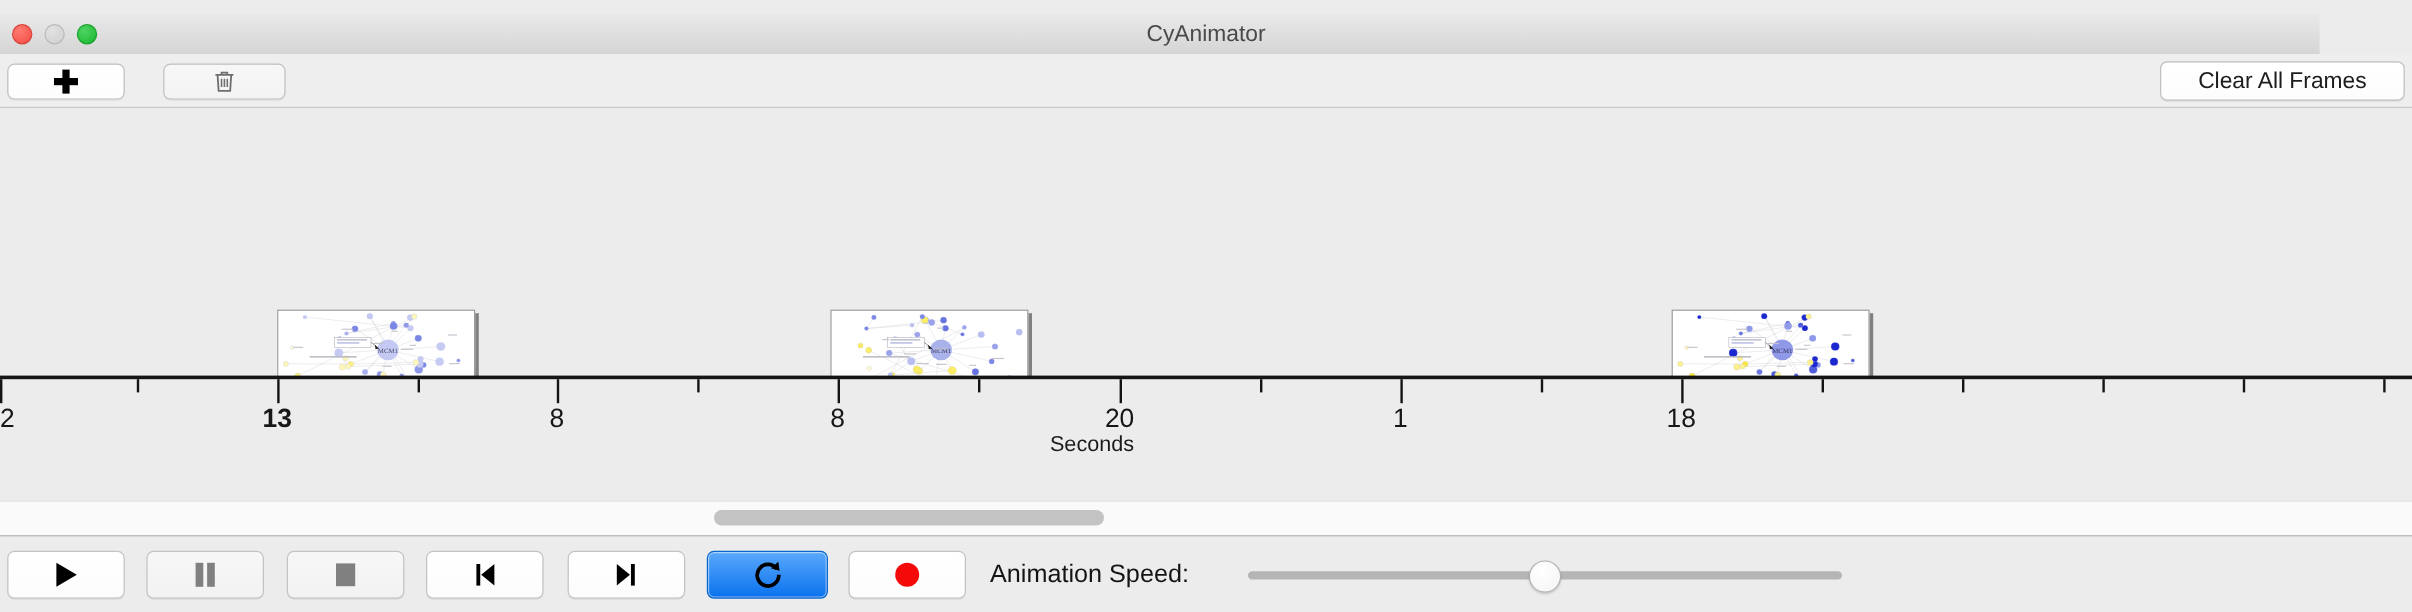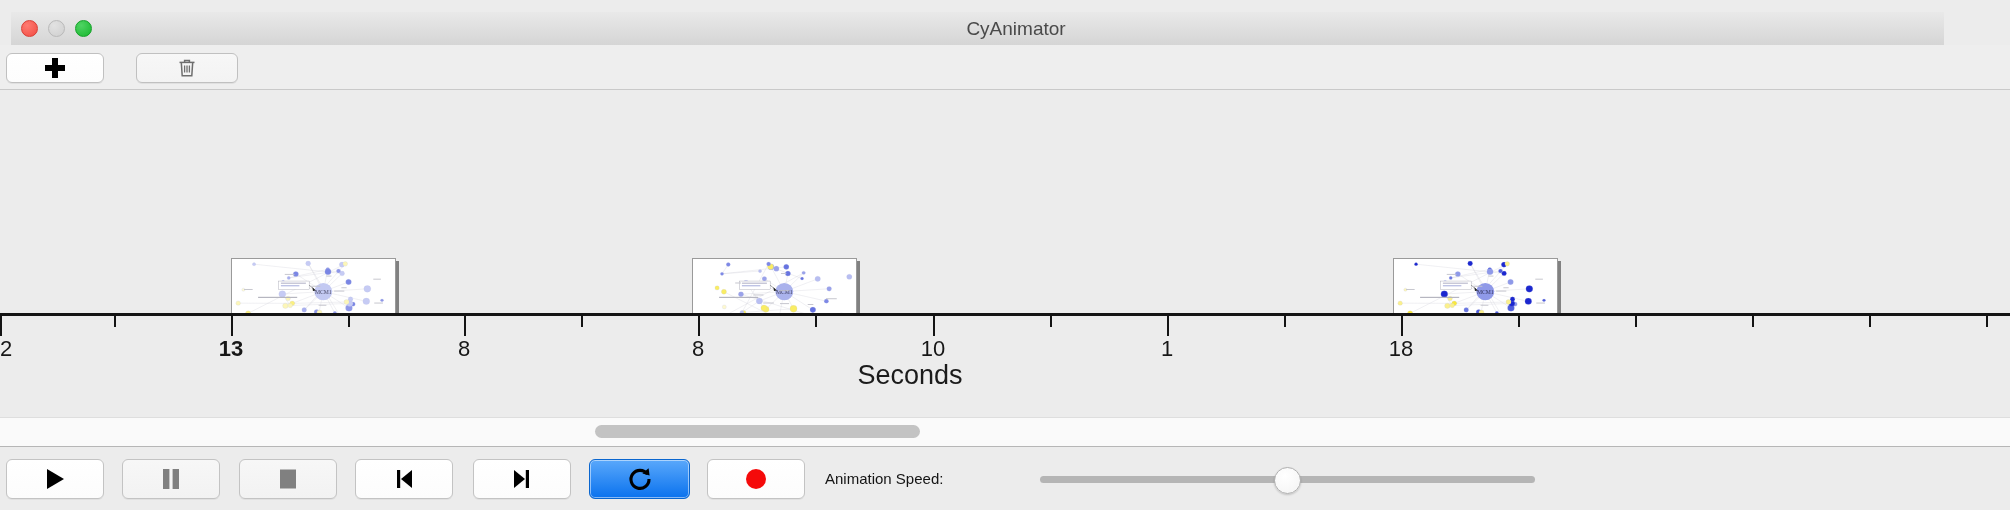--- a/index.html
+++ b/index.html
@@ -23,21 +23,21 @@
   .bg-tab.light{background:#f4f4f4;}
   .bg-tab.med{background:#e3e3e3;}
   .bg-shape-text{
     position:absolute;left:352px;top:-9px;font-size:20px;color:#1c1c1c;
     font-family:"Liberation Sans","DejaVu Sans",sans-serif;white-space:nowrap;
   }
   .bg-mark{position:absolute;top:0;width:2px;height:12px;background:#2a2a2a;}
 
   
   .titlebar{
-    position:absolute;left:11px;top:12px;width:1933px;height:33px;
+    position:absolute;left:0;top:12px;width:1933px;height:33px;
     background:linear-gradient(#e9e9e9,#d5d5d5);
     border-bottom:1px solid #b0b0b0;
   }
   .lights{position:absolute;left:10px;top:0;height:33px;display:flex;align-items:center;gap:10px;}
   .light{width:17px;height:17px;border-radius:50%;box-sizing:border-box;}
   .light.red{background:radial-gradient(circle at 35% 30%,#ff7b72,#f14c42);border:1px solid #d93e36;}
   .light.yellow{background:radial-gradient(circle at 35% 30%,#e2e2e2,#cfcfcf);border:1px solid #b9b9b9;}
   .light.green{background:radial-gradient(circle at 35% 30%,#4fd463,#18b62e);border:1px solid #14a128;}
   .win-title{
     position:absolute;left:0;top:0;width:2010px;height:33px;
@@ -90,21 +90,21 @@
     position:absolute;left:0;top:313px;width:2010px;height:3px;background:#141414;
   }
   .tick{position:absolute;background:#141414;width:2px;}
   .tick.major{top:316px;height:20px;}
   .tick.minor{top:316px;height:11px;}
   .tick-label{
     position:absolute;top:336px;font-size:22px;color:#171717;
     transform:translateX(-50%);white-space:nowrap;
   }
   .axis-caption{
-    position:absolute;top:360px;font-size:27px;color:#1b1b1b;
+    position:absolute;top:360px;font-size:18px;color:#1b1b1b;
     transform:translateX(-50%);white-space:nowrap;
   }
 
   
   .hscroll{
     position:absolute;left:0;top:417px;width:2010px;height:28px;
     background:#fafafa;border-top:1px solid #dedede;border-bottom:1px solid #c6c6c6;
   }
   .hscroll-thumb{
     position:absolute;top:7px;height:13px;border-radius:7px;background:#c3c3c3;
@@ -124,21 +124,21 @@
   .cbtn.on{background:linear-gradient(#ffffff,#fcfcfc);}
   .cbtn.off{background:linear-gradient(#f7f7f7,#f2f2f2);}
   .cbtn.active{
     background:linear-gradient(#5aa8fb,#0a72ee);
     border:1px solid #0a66cf;
     box-shadow:0 0 0 1px rgba(255,255,255,0.5) inset;
   }
 
   .speed-label{
     position:absolute;top:12px;height:40px;line-height:40px;
-    font-size:15px;color:#141414;white-space:nowrap;
+    font-size:21px;color:#141414;white-space:nowrap;
   }
   .slider-track{
     position:absolute;height:7px;border-radius:4px;background:#b5b5b5;top:29px;
   }
   .slider-thumb{
     position:absolute;width:25px;height:25px;border-radius:50%;
     background:radial-gradient(circle at 40% 32%,#ffffff,#f3f3f3);
     border:1px solid #b0b0b0;top:20px;
     box-shadow:0 1px 2px rgba(0,0,0,0.18);
   }
@@ -162,20 +162,23 @@
     <div class="btn enabled" id="add-frame-button">
       <span class="plus-icon"></span>
     </div>
     <div class="btn disabled" id="delete-frame-button">
       <svg class="trash-icon" viewBox="0 0 18 20">
         <path d="M1.5 4.4h15" stroke="#6e6e6e" stroke-width="1.5" fill="none"></path>
         <path d="M6.6 4.4V2.6h4.8v1.8" stroke="#6e6e6e" stroke-width="1.5" fill="none"></path>
         <path d="M3.3 4.4l0.9 13.4h9.6l0.9-13.4" stroke="#6e6e6e" stroke-width="1.5" fill="none"></path>
         <path d="M6.6 7.6v7M9 7.6v7M11.4 7.6v7" stroke="#6e6e6e" stroke-width="1.3" fill="none"></path>
       </svg>
+    </div>
+    <div class="btn enabled" id="clear-all-frames-button">
+      <span>Clear All Frames</span>
     </div>
   </div>
 
   <div class="timeline" id="timeline-canvas">
       <div class="frame" style="left: 231px; top: 168px; width: 165px; height: 65px;">
         <svg viewBox="0 0 300 120" preserveAspectRatio="none">
           <rect x="0" y="0" width="300" height="120" fill="#ffffff"></rect>
           <line x1="168.0" y1="62.0" x2="247.2" y2="80.7" stroke="#cfcfd8" stroke-width="0.6"></line>
           <line x1="168.0" y1="62.0" x2="215.3" y2="93.3" stroke="#cfcfd8" stroke-width="0.6"></line>
           <line x1="168.0" y1="62.0" x2="189.3" y2="103.0" stroke="#cfcfd8" stroke-width="0.6"></line>
@@ -434,21 +437,21 @@
       <div class="tick minor" style="left: 1986px;"></div>
       <div class="tick major" style="left: 0px;"></div>
       <div class="tick-label" style="left: 0px;">12</div>
       <div class="tick major" style="left: 231px;"></div>
       <div class="tick-label" style="left: 231px; font-weight: bold;">13</div>
       <div class="tick major" style="left: 464px;"></div>
       <div class="tick-label" style="left: 464px;">8</div>
       <div class="tick major" style="left: 698px;"></div>
       <div class="tick-label" style="left: 698px;">8</div>
       <div class="tick major" style="left: 933px;"></div>
-      <div class="tick-label" style="left: 933px;">10</div>
+      <div class="tick-label" style="left: 933px;">20</div>
       <div class="tick major" style="left: 1167px;"></div>
       <div class="tick-label" style="left: 1167px;">1</div>
       <div class="tick major" style="left: 1401px;"></div>
       <div class="tick-label" style="left: 1401px;">18</div>
     </div>
   <div class="axis-caption" id="axis-caption" style="left: 910px;">Seconds</div>
 
   <div class="hscroll">
     <div class="hscroll-thumb" id="hscroll-thumb" style="left: 595px; width: 325px;"></div>
   </div>

